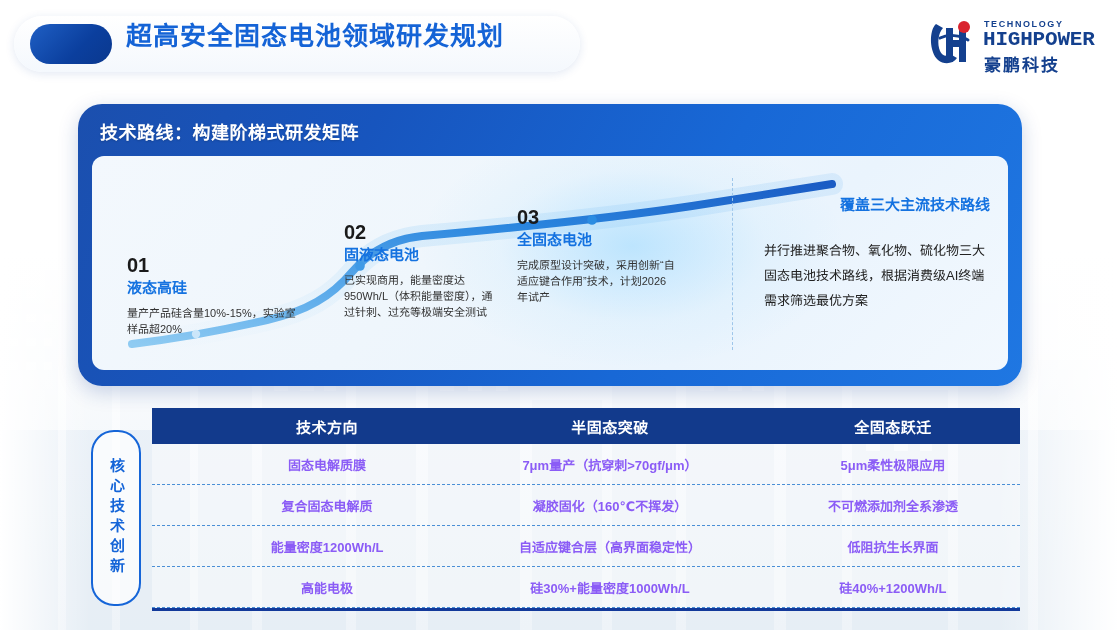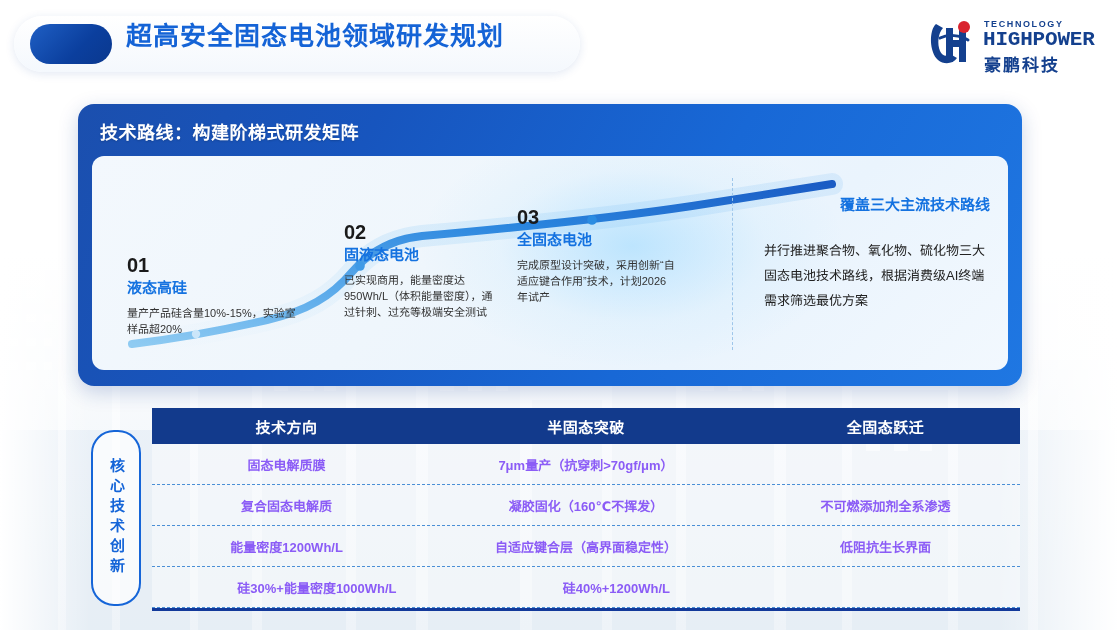--- a/index.html
+++ b/index.html
@@ -42,21 +42,21 @@
   .logo-mark{position:absolute;left:0;top:2px;width:52px;height:50px;}
   .logo-tech{position:absolute;left:58px;top:3px;font-size:9px;font-weight:bold;
     letter-spacing:1.6px;color:#14408e;}
   .logo-name{position:absolute;left:57px;top:12px;font-size:21px;font-weight:bold;
     letter-spacing:-.2px;color:#14408e;font-family:Liberation Mono, monospace;}
   .logo-cn{position:absolute;left:58px;top:35px;font-size:17px;font-weight:bold;
     letter-spacing:2px;color:#14408e;}
 
   
   .panel{
-    position:absolute;left:78px;top:104px;width:944px;height:282px;border-radius:16px;
+    position:absolute;left:78px;top:104px;width:944px;height:282px;border-radius:24px;
     background:linear-gradient(118deg,#1b4fae 0%,#1755be 28%,#1868d6 62%,#1f77e2 100%);
     box-shadow:0 6px 20px rgba(20,60,140,.22);z-index:4;
   }
   .panel-title{
     position:absolute;left:22px;top:14px;font-size:18px;font-weight:bold;color:#ffffff;
     letter-spacing:.5px;text-shadow:0 1px 2px rgba(0,0,0,.18);
   }
   .panel-inner{
     position:absolute;left:14px;top:52px;width:916px;height:214px;border-radius:12px;
     background:linear-gradient(135deg,#f3f8fd 0%,#eff6fc 40%,#eaf4fd 70%,#f2f8fe 100%);
@@ -98,21 +98,21 @@
   }
 
   
   .table{position:absolute;left:152px;top:408px;width:868px;z-index:6;}
   .thead{
     height:36px;background:#123a8c;display:flex;align-items:center;
   }
   .thead div{
     color:#ffffff;font-size:15px;font-weight:bold;text-align:center;letter-spacing:.5px;
   }
-  .c1{width:31%;}
+  .c1{width:31%;padding-left:48px;}
   .c2{width:38%;}
   .c3{width:31%;}
   .trow{
     height:40px;display:flex;align-items:center;
     border-bottom:1px dashed #4a8fd6;
     background:rgba(255,255,255,.42);
   }
   .trow:last-child{border-bottom:none;}
   .trow div{font-size:13px;font-weight:bold;color:#8b5cf6;text-align:center;}
   .tbottom{height:3px;background:#12399a;margin-top:0;}
@@ -291,29 +291,31 @@
 <div class="table">
   <div class="thead">
     <div class="c1">技术方向</div>
     <div class="c2">半固态突破</div>
     <div class="c3">全固态跃迁</div>
   </div>
 
   <div class="trow">
     <div class="c1">固态电解质膜</div>
     <div class="c2">7μm量产（抗穿刺&gt;70gf/μm）</div>
+    <div class="c3">5μm柔性极限应用</div>
   </div>
   <div class="trow">
     <div class="c1">复合固态电解质</div>
     <div class="c2">凝胶固化（160℃不挥发）</div>
     <div class="c3">不可燃添加剂全系渗透</div>
   </div>
   <div class="trow">
     <div class="c1">能量密度1200Wh/L</div>
     <div class="c2">自适应键合层（高界面稳定性）</div>
     <div class="c3">低阻抗生长界面</div>
   </div>
   <div class="trow">
+    <div class="c1">高能电极</div>
     <div class="c2">硅30%+能量密度1000Wh/L</div>
     <div class="c3">硅40%+1200Wh/L</div>
   </div>
   <div class="tbottom"></div>
 </div>
 
 </body></html>

